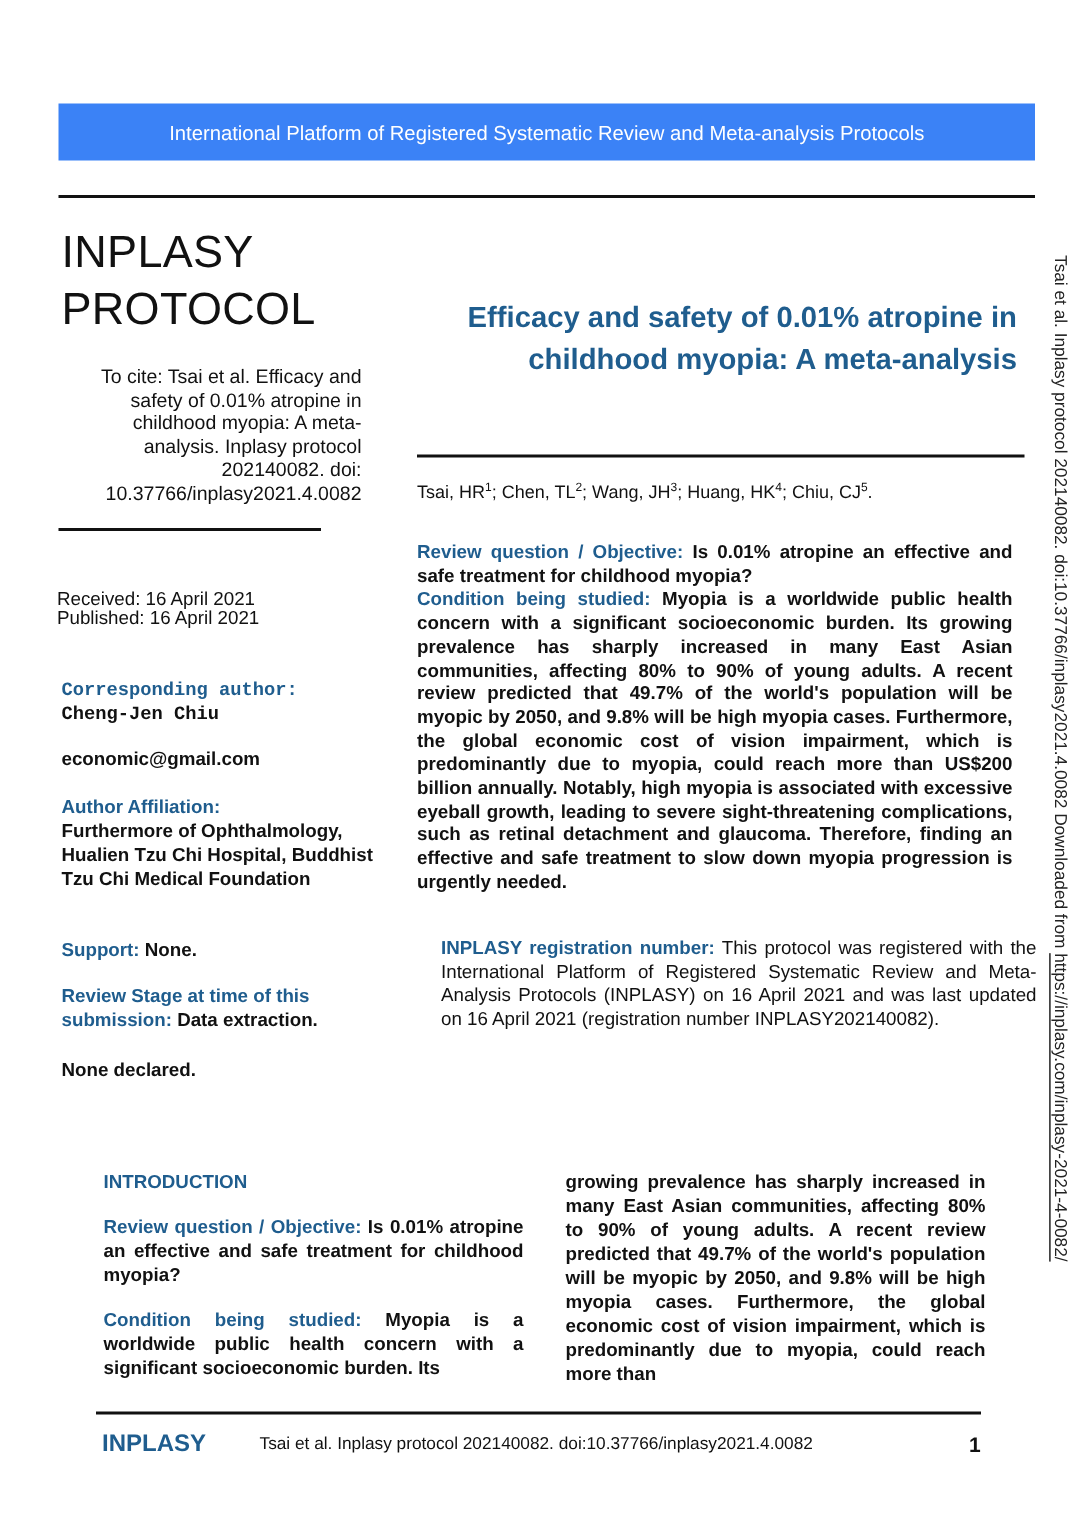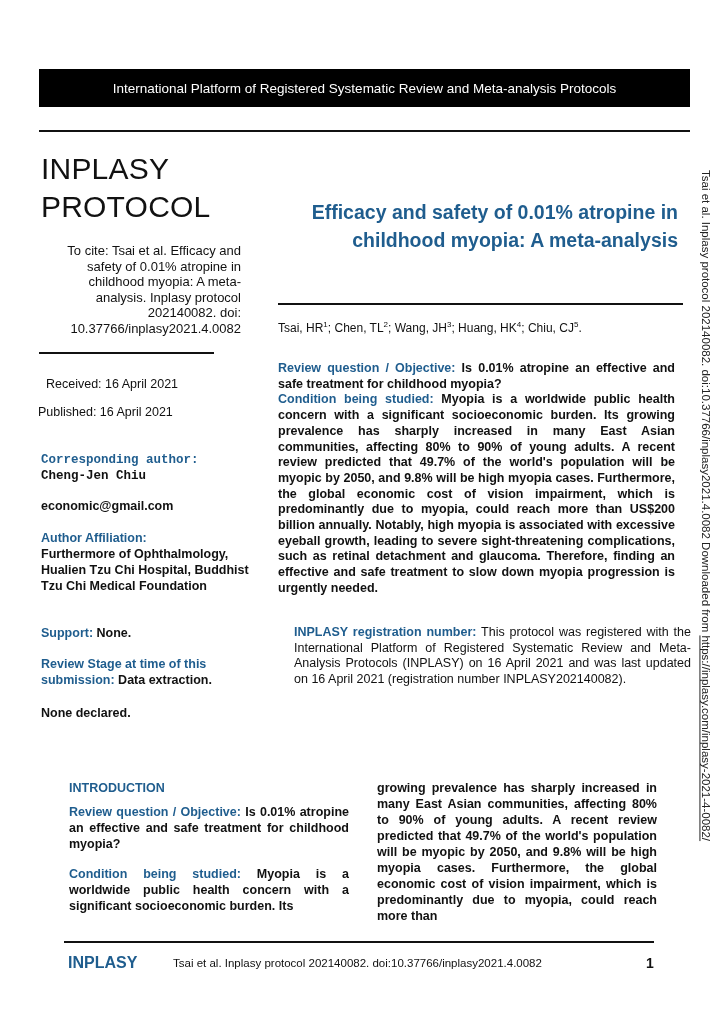--- a/index.html
+++ b/index.html
@@ -1,19 +1,19 @@
 <!DOCTYPE html>
 <html><head>
 <meta charset="utf-8">
 <style>
   html, body { margin: 0; padding: 0; background: #ffffff; }
   body { width: 724px; height: 1024px; position: relative; overflow: hidden;
          font-family: "Liberation Sans", sans-serif; color: #111; }
   .banner { position: absolute; left: 39px; top: 69px; width: 651px; height: 38px;
-            background: #000000; color: #fff; font-size: 13.5px; display: flex;
+            background: #3b82f6; color: #fff; font-size: 13.5px; display: flex;
             align-items: center; justify-content: center; }
   .rule { position: absolute; background: #111; }
   .big-title { position: absolute; left: 41px; top: 150px; font-size: 30px; line-height: 38px;
                letter-spacing: 0.2px; color: #111; }
   .cite { position: absolute; left: 41px; top: 243px; width: 200px; font-size: 13px; line-height: 15.5px; text-align: right; }
   .date { position: absolute; left: 38px; font-size: 12.5px; }
   .side-block { position: absolute; left: 41px; width: 215px; font-size: 12.5px; line-height: 16px; font-weight: bold; }
   .blue { color: #1f5d8e; font-weight: bold; }
   .title { position: absolute; left: 278px; top: 198px; width: 400px; font-size: 19.5px; line-height: 28px;
            font-weight: bold; color: #1f5d8e; text-align: right; }
@@ -42,21 +42,21 @@
 
 <div class="big-title">
   <div>INPLASY</div>
   <div>PROTOCOL</div>
 </div>
 
 <div class="cite">To cite: Tsai et al. Efficacy and safety of 0.01% atropine in childhood myopia: A meta-analysis. Inplasy protocol 202140082. doi: 10.37766/inplasy2021.4.0082</div>
 
 <div class="rule" style="left:39px; top:352px; width:175px; height:2px;"></div>
 
-<div class="date" style="top:377px;margin-left:8px;">Received: 16 April 2021</div>
+<div class="date" style="top:392px;">Received: 16 April 2021</div>
 <div class="date" style="top:405px;">Published: 16 April 2021</div>
 
 <div class="side-block" style="top:452px;font-family:Liberation Mono, monospace;">
   <div class="blue">Corresponding author:</div>
   <div>Cheng-Jen Chiu</div>
 </div>
 <div class="side-block" style="top:498px;">economic@gmail.com</div>
 
 <div class="side-block" style="top:530px;">
   <div class="blue">Author Affiliation:</div>
@@ -86,21 +86,21 @@
 <div class="abstract">
   <p><span class="blue">Review question / Objective:</span><span> Is 0.01% atropine an effective and safe treatment for childhood myopia?</span></p>
   <p><span class="blue">Condition being studied:</span><span> Myopia is a worldwide public health concern with a significant socioeconomic burden. Its growing prevalence has sharply increased in many East Asian communities, affecting 80% to 90% of young adults. A recent review predicted that 49.7% of the world's population will be myopic by 2050, and 9.8% will be high myopia cases. Furthermore, the global economic cost of vision impairment, which is predominantly due to myopia, could reach more than US$200 billion annually. Notably, high myopia is associated with excessive eyeball growth, leading to severe sight-threatening complications, such as retinal detachment and glaucoma. Therefore, finding an effective and safe treatment to slow down myopia progression is urgently needed.</span></p>
 </div>
 
 <div class="reg">
   <span class="blue">INPLASY registration number:</span><span> This protocol was registered with the International Platform of Registered Systematic Review and Meta-Analysis Protocols (INPLASY) on 16 April 2021 and was last updated on 16 April 2021 (registration number INPLASY202140082).</span>
 </div>
 
 <div class="intro-col" style="left:69px;">
-  <p class="blue" style="margin-bottom:8px;">INTRODUCTION</p>
+  <p class="blue" style="margin-bottom:14px;">INTRODUCTION</p>
   <p style="margin-bottom:14px;"><span class="blue">Review question / Objective:</span><span> Is 0.01% atropine an effective and safe treatment for childhood myopia?</span></p>
   <p><span class="blue">Condition being studied:</span><span> Myopia is a worldwide public health concern with a significant socioeconomic burden. Its</span></p>
 </div>
 
 <div class="intro-col" style="left:377px; width:280px;">
   <p>growing prevalence has sharply increased in many East Asian communities, affecting 80% to 90% of young adults. A recent review predicted that 49.7% of the world's population will be myopic by 2050, and 9.8% will be high myopia cases. Furthermore, the global economic cost of vision impairment, which is predominantly due to myopia, could reach more than</p>
 </div>
 
 <div class="rule" style="left:64px; top:941px; width:590px; height:2px;"></div>
 

